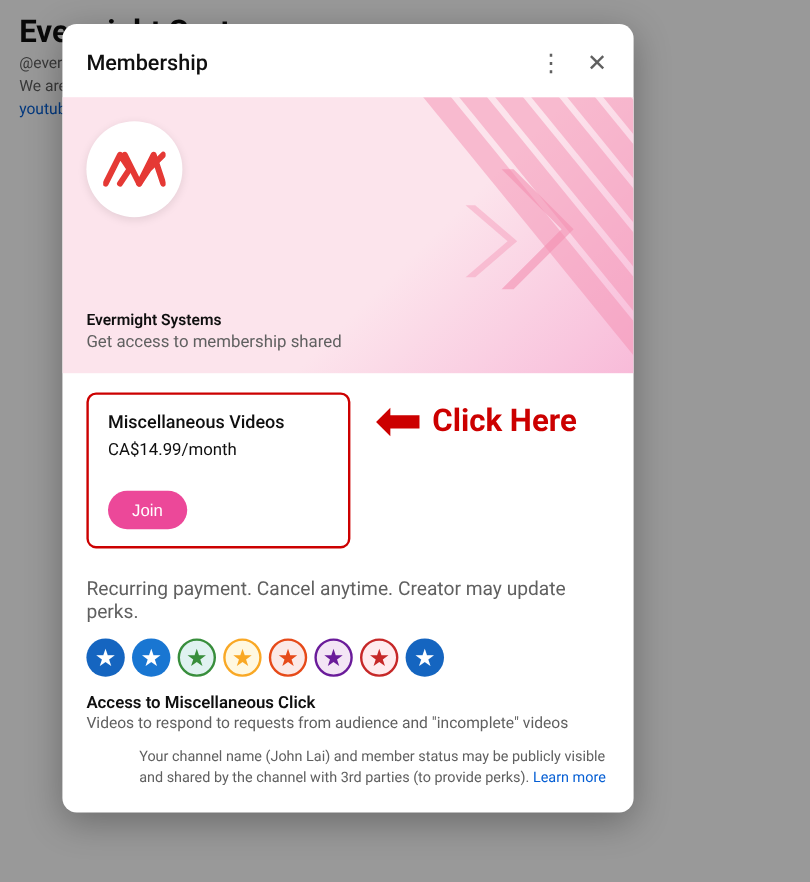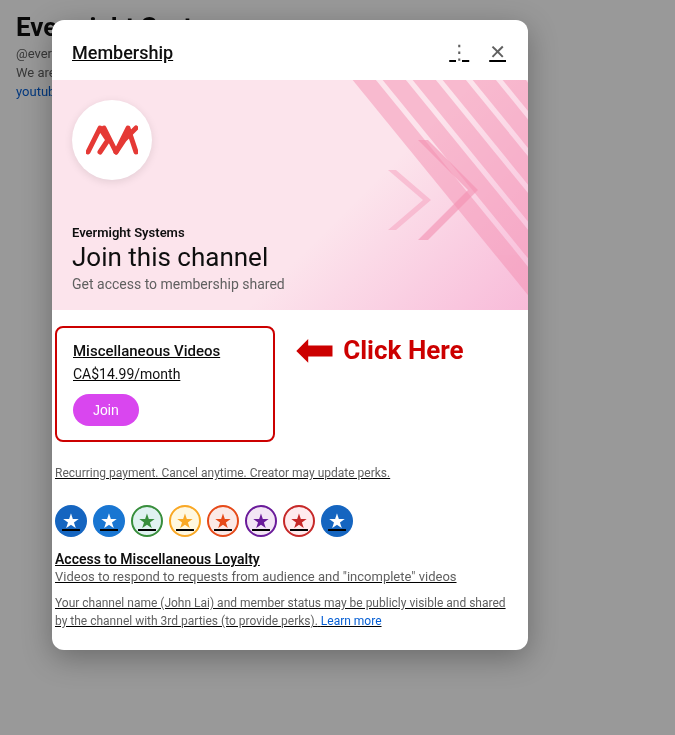--- a/index.html
+++ b/index.html
@@ -61,21 +61,20 @@
     .modal {
       position: absolute;
       top: 20px;
       left: 52px;
       width: 476px;
       background: #fff;
       border-radius: 12px;
       z-index: 20;
       overflow: hidden;
       box-shadow: 0 8px 30px rgba(0,0,0,0.3);
-      text-decoration: underline;
     }
 
     
     .modal-header {
       display: flex;
       align-items: center;
       justify-content: space-between;
       padding: 14px 16px 10px 20px;
       border-bottom: none;
     }
@@ -165,21 +164,21 @@
       margin-bottom: 4px;
     }
 
     .banner-subtitle {
       font-size: 14px;
       color: #606060;
     }
 
     
     .modal-body {
-      padding: 16px 20px 20px 3px;
+      padding: 16px 20px 20px 20px;
     }
 
     
     .tier-box {
       border: 2px solid #cc0000;
       border-radius: 8px;
       padding: 14px 16px;
       margin-bottom: 12px;
       position: relative;
       display: inline-block;
@@ -189,25 +188,25 @@
     .tier-name {
       font-size: 15px;
       font-weight: 500;
       color: #0f0f0f;
       margin-bottom: 6px;
     }
 
     .tier-price {
       font-size: 14px;
       color: #0f0f0f;
-      margin-bottom: 12px;
+      margin-bottom: 26px;
     }
 
     .join-btn {
-      background: #d946ef;
+      background: #ec4899;
       color: #fff;
       border: none;
       border-radius: 18px;
       padding: 8px 20px;
       font-size: 14px;
       font-weight: 500;
       cursor: pointer;
     }
 
     
@@ -236,23 +235,23 @@
     
     .tier-row {
       position: relative;
       display: flex;
       align-items: center;
       margin-bottom: 12px;
     }
 
     
     .payment-note {
-      font-size: 12px;
-      color: #606060;
-      margin-bottom: 25px;
+      font-size: 16px;
+      color: #606060;
+      margin-bottom: 13px;
     }
 
     
     .perks-section {}
 
     .perks-title {
       font-size: 14px;
       color: #0f0f0f;
       margin-bottom: 8px;
     }
@@ -285,20 +284,21 @@
     .perk-item-desc {
       font-size: 13px;
       color: #606060;
       margin-bottom: 10px;
     }
 
     .privacy-note {
       font-size: 12px;
       color: #606060;
       line-height: 1.5;
+      margin-left: 44px;
     }
 
     .privacy-link {
       color: #065fd4;
       text-decoration: none;
     }
 
     
     .logo-svg {
       width: 52px;
@@ -357,21 +357,20 @@
           <polyline points="2,32 14,8 22,20 14,32"></polyline>
 
           <polyline points="18,8 30,32 42,8 50,32"></polyline>
           <polyline points="30,32 38,20 50,8"></polyline>
         </g>
       </svg>
     </div>
 
     <div class="banner-text">
       <div class="banner-channel-name">Evermight Systems</div>
-      <div class="banner-join-title">Join this channel</div>
       <div class="banner-subtitle">Get access to membership shared</div>
     </div>
   </div>
 
   <div class="modal-body">
 
     <div class="tier-row">
 
       <div class="tier-box">
         <div class="tier-name">Miscellaneous Videos</div>
@@ -400,21 +399,21 @@
 
         <div class="badge-star" style="background:#fbe9e7; color:#e64a19; border: 2px solid #e64a19;">★</div>
 
         <div class="badge-star" style="background:#f3e5f5; color:#6a1b9a; border: 2px solid #6a1b9a;">★</div>
 
         <div class="badge-star" style="background:#ffebee; color:#c62828; border: 2px solid #c62828;">★</div>
 
         <div class="badge-star" style="background:#1565c0; color:#fff;">★</div>
       </div>
 
-      <div class="perk-item-title">Access to Miscellaneous Loyalty</div>
+      <div class="perk-item-title">Access to Miscellaneous Click</div>
       <div class="perk-item-desc">Videos to respond to requests from audience and "incomplete" videos</div>
 
       <div class="privacy-note">
         <span>Your channel name (John Lai) and member status may be publicly visible and shared by the channel with 3rd parties (to provide perks).</span>
         <a href="#" class="privacy-link">Learn more</a>
       </div>
     </div>
 
   </div>
 </div>

